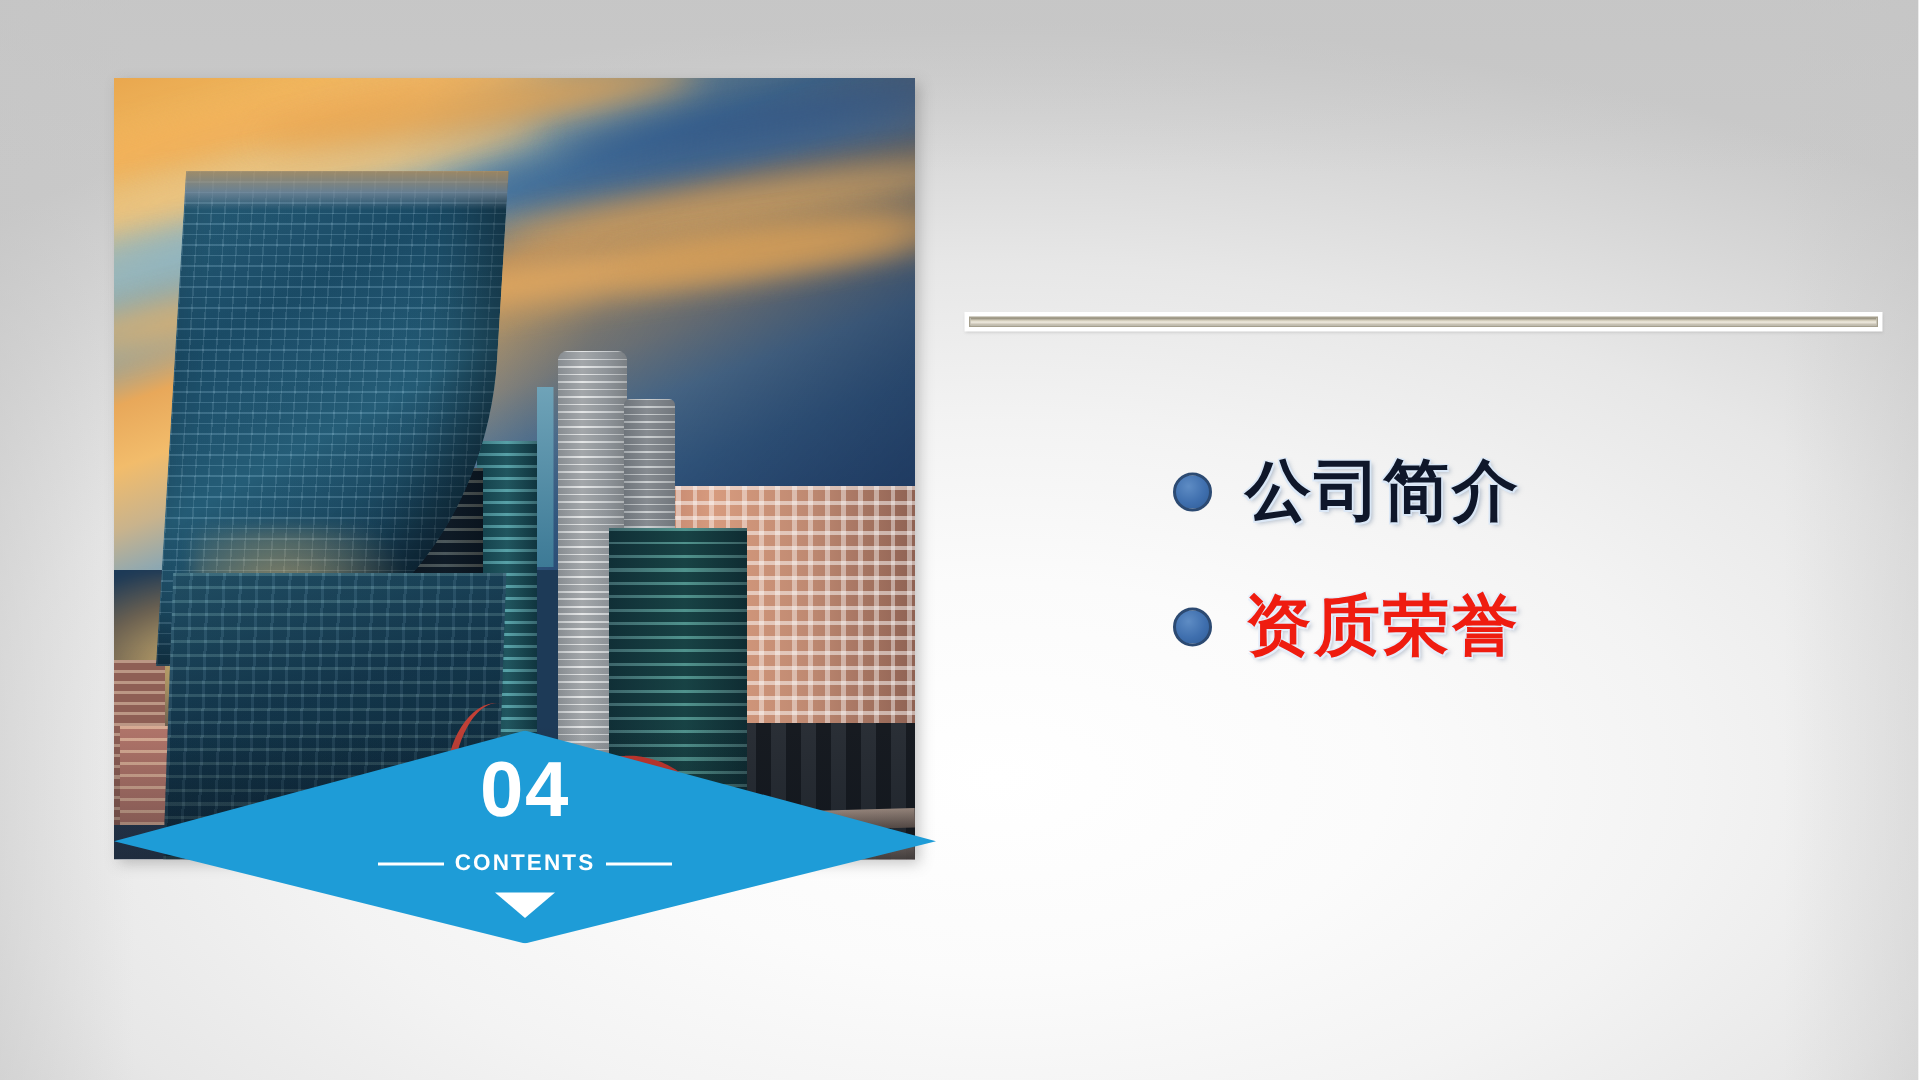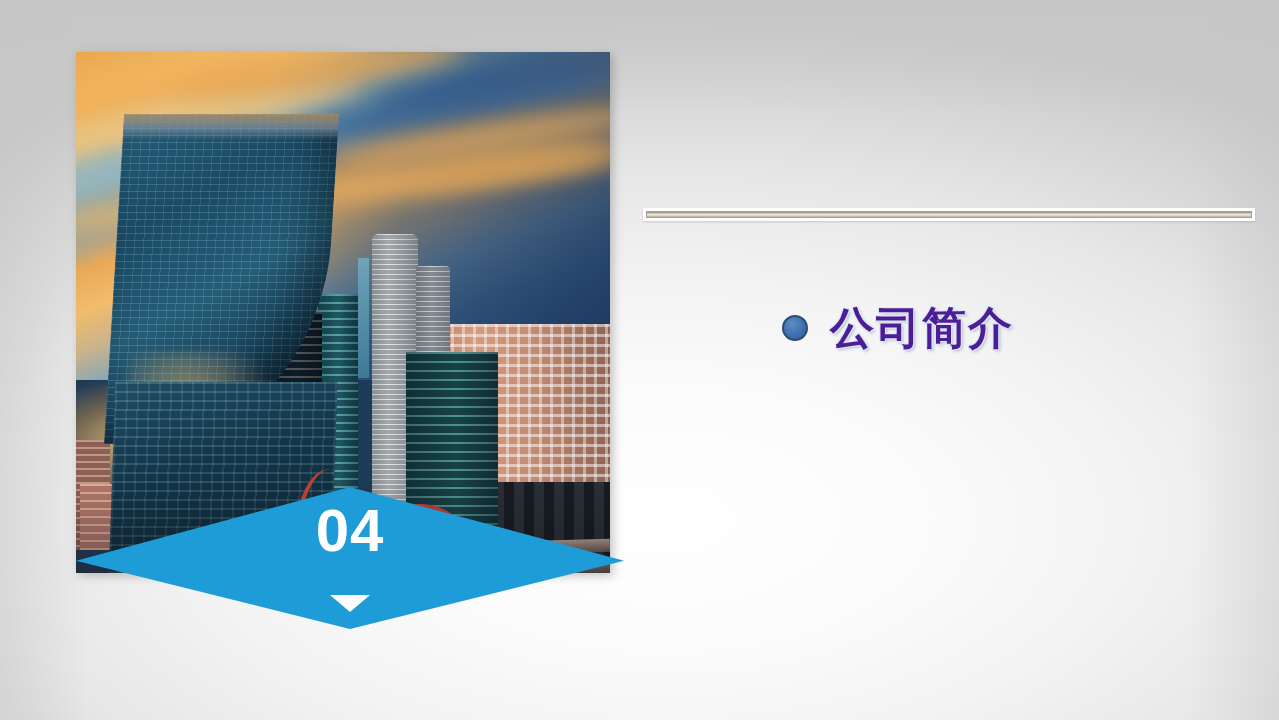--- a/index.html
+++ b/index.html
@@ -333,21 +333,21 @@
     top: 487px;
     width: 548px;
     height: 142px;
     color: #ffffff;
     text-align: center;
   }
   .badge-num {
     position: absolute;
     left: 0; right: 0;
     top: 14px;
-    font-size: 60px;
+    font-size: 52px;
     font-weight: bold;
     letter-spacing: 1px;
     line-height: 1;
   }
   .badge-contents-row {
     position: absolute;
     left: 0; right: 0;
     top: 80px;
     display: flex;
     align-items: center;
@@ -432,21 +432,21 @@
     flex: none;
     margin-right: 22px;
   }
   .bullet-label {
     font-size: 44px;
     font-weight: bold;
     letter-spacing: 2px;
     line-height: 1;
   }
   .bullet-label.blue {
-    color: #4c1d95;
+    color: #0f172a;
     text-shadow:
       -1px -1px 0 #dbe8f7, 1px -1px 0 #dbe8f7,
       -1px 1px 0 #dbe8f7, 1px 1px 0 #dbe8f7,
       2px 2px 3px rgba(120,140,165,0.5);
   }
   .bullet-label.red {
     color: #ef1c10;
     text-shadow:
       -1px -1px 0 #e6eefa, 1px -1px 0 #e6eefa,
       -1px 1px 0 #e6eefa, 1px 1px 0 #e6eefa,
@@ -498,28 +498,37 @@
       <div class="deck"></div>
       <div class="road-blur"></div>
       <div class="deck2"></div>
       <div class="photo-dark-bottom"></div>
     </div>
   </div>
 
   <div class="diamond"></div>
   <div class="badge-text">
     <div class="badge-num">04</div>
+    <div class="badge-contents-row">
+      <span class="badge-rule"></span>
+      <span class="badge-contents">CONTENTS</span>
+      <span class="badge-rule"></span>
+    </div>
     <div class="badge-tri"></div>
   </div>
 
 
   <div class="divider">
     <div class="divider-inner"></div>
   </div>
 
   <div class="bullets">
     <div class="bullet-row">
       <span class="bullet-dot"></span>
       <span class="bullet-label blue">公司简介</span>
     </div>
+    <div class="bullet-row">
+      <span class="bullet-dot"></span>
+      <span class="bullet-label red">资质荣誉</span>
+    </div>
   </div>
 
 </div>
 
 </body></html>

